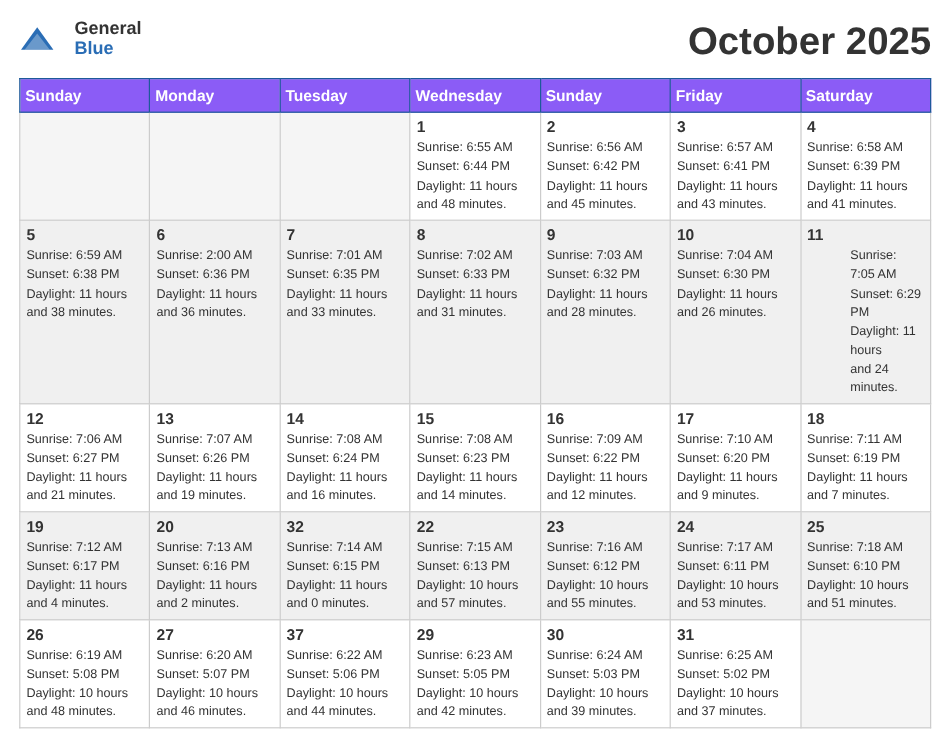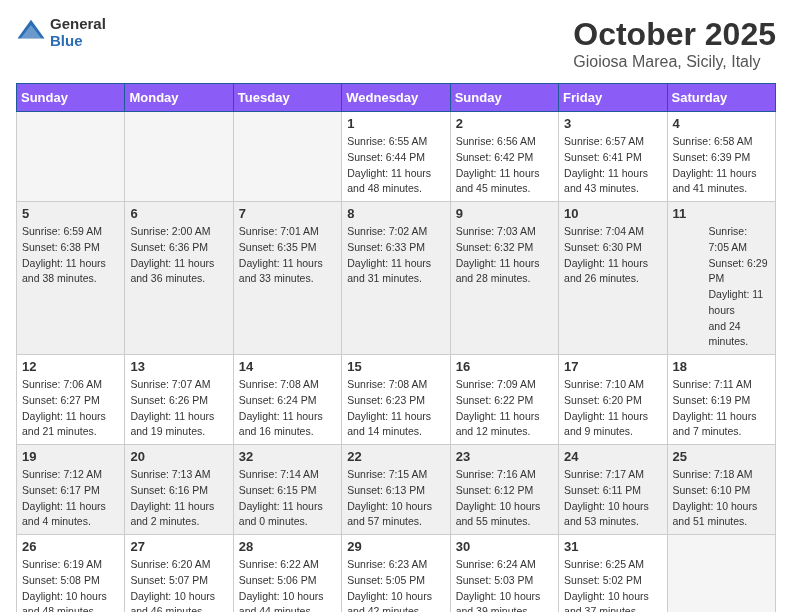--- a/index.html
+++ b/index.html
@@ -11,22 +11,22 @@
       padding: 16px;
     }
     .header {
       display: flex;
       justify-content: space-between;
       align-items: flex-start;
       margin-bottom: 12px;
     }
     .logo {
       display: flex;
-      align-items: flex-start;
-      gap: 4px;
+      align-items: flex-end;
+      gap: 16px;
     }
     .logo-text {
       display: flex;
       flex-direction: column;
       line-height: 1.1;
     }
     .logo-general {
       font-size: 15px;
       font-weight: bold;
       color: #333;
@@ -106,21 +106,20 @@
       <polygon points="20,5 38,30 2,30" fill="#2a6db5"></polygon>
       <polygon points="20,12 34,30 6,30" fill="#fff" opacity="0.3"></polygon>
     </svg>
     <div class="logo-text">
       <span class="logo-general">General</span>
       <span class="logo-blue">Blue</span>
     </div>
   </div>
   <div class="title-block">
     <div class="month-title">October 2025</div>
-    <div class="location">Gioiosa Marea, Sicily, Italy</div>
   </div>
 </div>
 
 <table class="calendar">
   <thead>
     <tr>
     <th>Sunday</th>
         <th>Monday</th>
         <th>Tuesday</th>
         <th>Wednesday</th>
@@ -325,21 +324,21 @@
 and 48 minutes.</div>
         </td>
         <td>
           <span class="day-num">27</span>
           <div class="day-info" style="white-space: pre-line;">Sunrise: 6:20 AM
 Sunset: 5:07 PM
 Daylight: 10 hours
 and 46 minutes.</div>
         </td>
         <td>
-          <span class="day-num">28</span>
+          <span class="day-num">37</span>
           <div class="day-info" style="white-space: pre-line;">Sunrise: 6:22 AM
 Sunset: 5:06 PM
 Daylight: 10 hours
 and 44 minutes.</div>
         </td>
         <td>
           <span class="day-num">29</span>
           <div class="day-info" style="white-space: pre-line;">Sunrise: 6:23 AM
 Sunset: 5:05 PM
 Daylight: 10 hours

